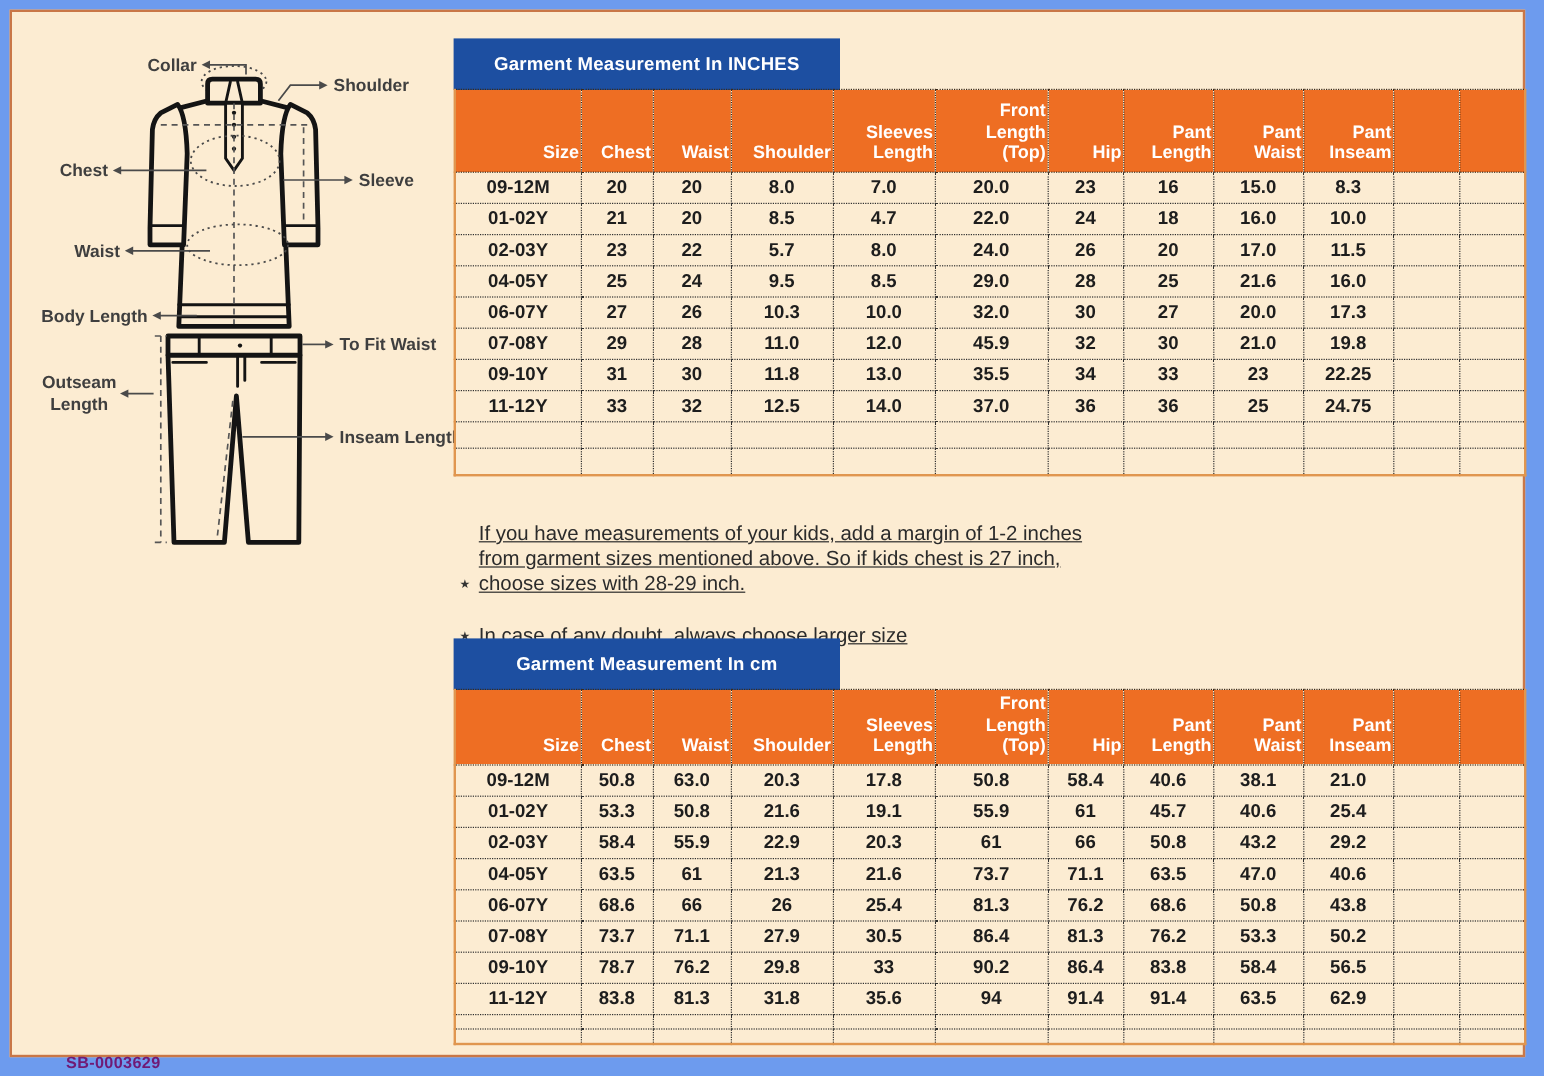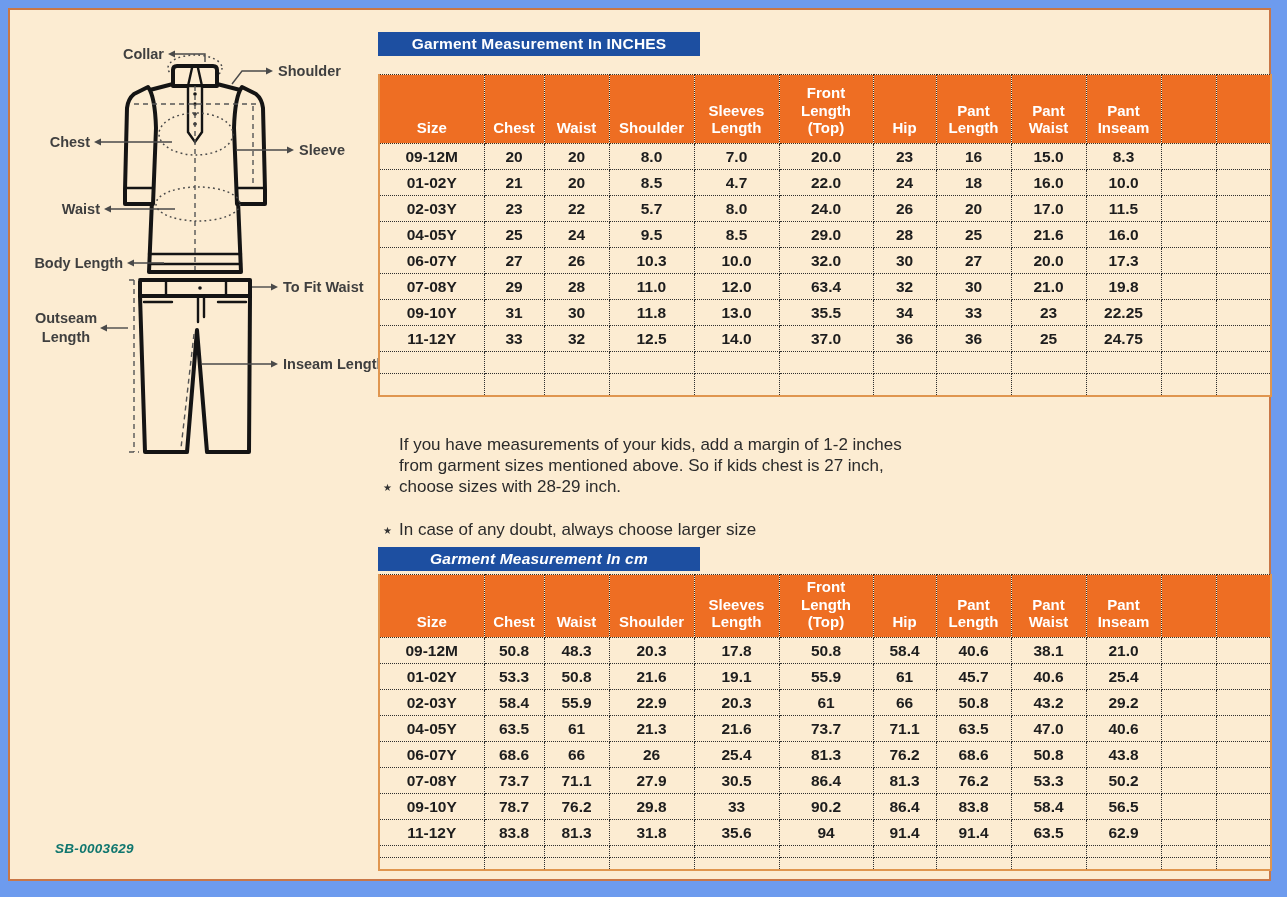--- a/index.html
+++ b/index.html
@@ -11,42 +11,42 @@
   }
   .page{
     position:absolute;left:8px;top:8px;width:1263px;height:873px;
     background:#fcecd2;
     border:2px solid #c97747;
     box-sizing:border-box;
   }
   
   .diagram{position:absolute;left:12px;top:18px;}
   .product-code{
-    position:absolute;left:45px;top:831px;
-    font-size:13.5px;font-weight:bold;color:#0f766e;letter-spacing:.3px;font-style:italic;
+    position:absolute;left:45px;top:868px;
+    font-size:13.5px;font-weight:bold;color:#701a75;letter-spacing:.3px;
   }
   
   .bar{
-    position:absolute;width:322px;height:24px;background:#1d4fa1;
+    position:absolute;width:322px;height:43px;background:#1d4fa1;
     color:#ffffff;font-weight:bold;font-size:15.5px;letter-spacing:.2px;
     display:flex;align-items:center;justify-content:center;
   }
   .bar-inches{left:368px;top:22px;}
-  .bar-cm{left:368px;top:537px;font-style:italic;}
+  .bar-cm{left:368px;top:522px;}
   
   .tablewrap{position:absolute;left:368px;width:892px;}
   .tw-inches{top:64px;}
   .tw-cm{top:564px;}
   table.grid{
     border-collapse:collapse;table-layout:fixed;width:892px;
     border:2px solid #e0964f;border-top:none;
   }
   table.grid th{
     background:#ee6e23;color:#ffffff;font-weight:bold;font-size:15px;
-    text-align:center;vertical-align:bottom;line-height:1.18;
+    text-align:right;vertical-align:bottom;line-height:1.18;
     padding:2px 1px 6px 1px;border:1px dotted #3a2a1a;
     word-spacing:900px; 
     overflow:hidden;
   }
   .tw-inches th{height:60px;}
   .tw-cm th{height:54px;}
   table.grid td{
     height:25px;padding:0 1px;text-align:center;vertical-align:middle;
     font-size:15.5px;font-weight:bold;color:#1d1d1d;
     border:1px dotted #2e2e2e;background:#fcecd2;
@@ -54,21 +54,21 @@
   }
   .tw-inches tr.empty td{height:21px;}
   .tw-cm tr.empty td{height:11px;}
   
   .notes{position:absolute;left:373px;top:424px;width:520px;color:#2b2b2b;}
   .note{display:flex;margin-bottom:22px;}
   .note .star{
     flex:0 0 16px;font-size:10px;color:#333;align-self:flex-end;
     padding-bottom:4px;
   }
-  .note p{margin:0;font-size:17px;line-height:1.24;}
+  .note p{margin:0;font-size:17px;line-height:1.24;text-decoration:underline;}
   
   .ol{fill:#fcecd2;stroke:#141414;stroke-width:4;stroke-linejoin:round;}
   .ol2{fill:none;stroke:#141414;stroke-width:2.4;stroke-linecap:round;}
   .dash{fill:none;stroke:#555;stroke-width:1.4;stroke-dasharray:5 4;}
   .dot{fill:none;stroke:#4a4a4a;stroke-width:1.5;stroke-dasharray:1.8 3.2;}
   .leader{fill:none;stroke:#4a4a4a;stroke-width:1.4;}
   .ah{fill:#4a4a4a;}
   .lbl{font-family:"Liberation Sans",sans-serif;font-size:14.5px;font-weight:bold;fill:#3f3f3f;}
 </style>
 </head>
@@ -247,21 +247,21 @@
             <td>17.3</td>
             <td></td>
             <td></td>
           </tr>
           <tr>
             <td>07-08Y</td>
             <td>29</td>
             <td>28</td>
             <td>11.0</td>
             <td>12.0</td>
-            <td>63.4</td>
+            <td>45.9</td>
             <td>32</td>
             <td>30</td>
             <td>21.0</td>
             <td>19.8</td>
             <td></td>
             <td></td>
           </tr>
           <tr>
             <td>09-10Y</td>
             <td>31</td>
@@ -363,21 +363,21 @@
             <th>Pant Waist</th>
             <th>Pant Inseam</th>
             <th></th>
             <th></th>
           </tr>
         </thead>
         <tbody>
           <tr>
             <td>09-12M</td>
             <td>50.8</td>
-            <td>48.3</td>
+            <td>63.0</td>
             <td>20.3</td>
             <td>17.8</td>
             <td>50.8</td>
             <td>58.4</td>
             <td>40.6</td>
             <td>38.1</td>
             <td>21.0</td>
             <td></td>
             <td></td>
           </tr>

